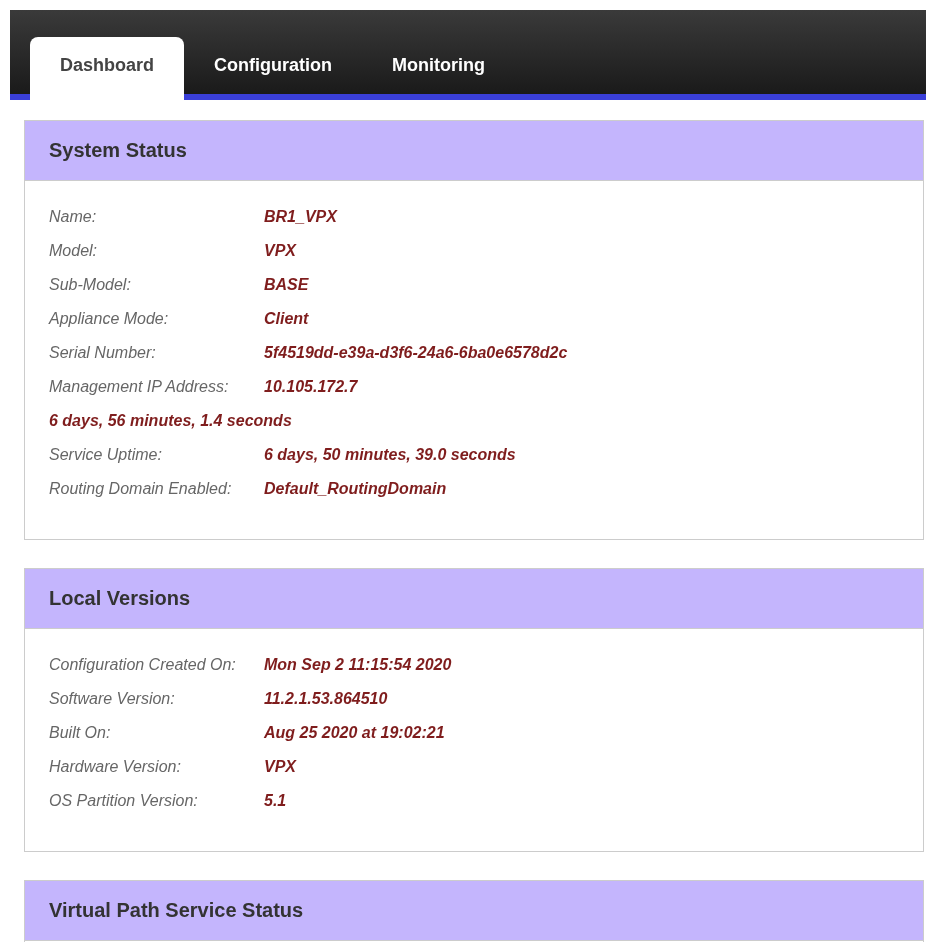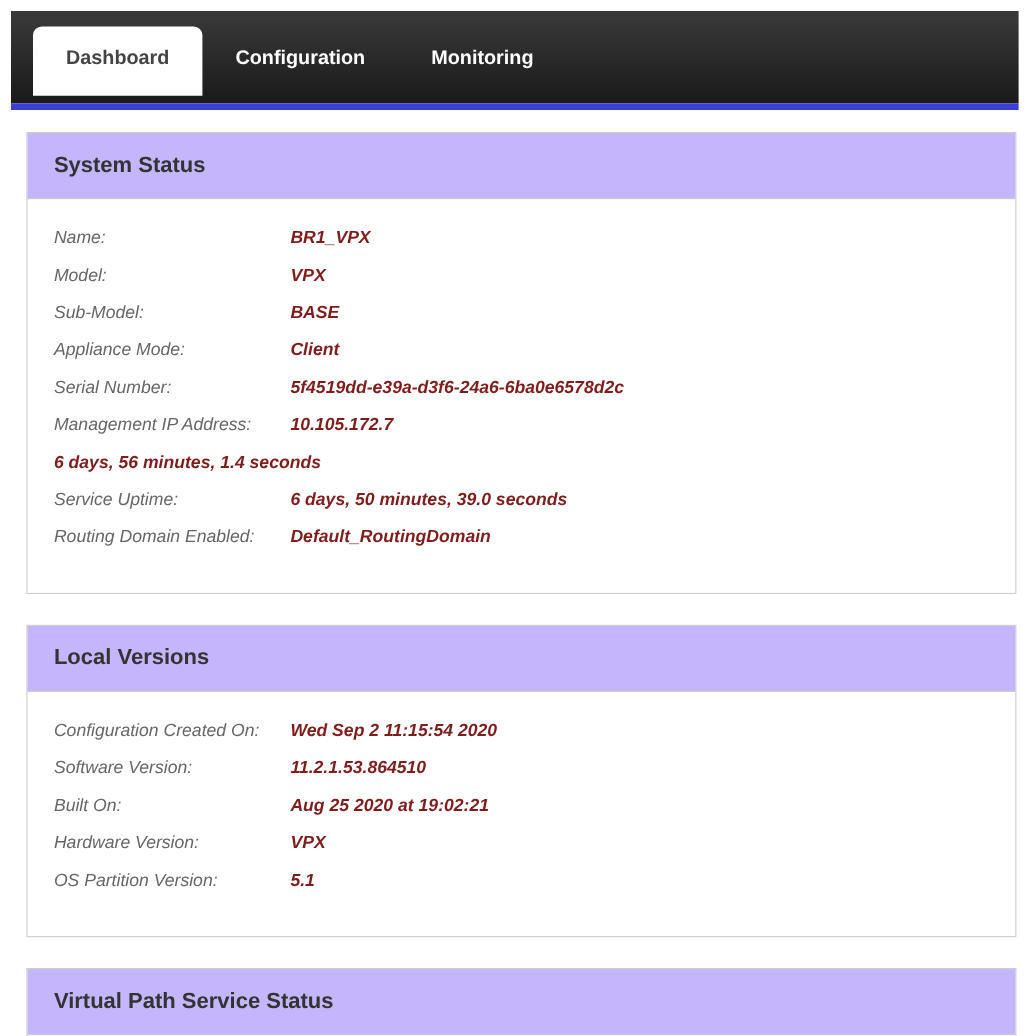--- a/index.html
+++ b/index.html
@@ -17,21 +17,21 @@
       background: linear-gradient(to bottom, #3a3a3a 0%, #1a1a1a 100%);
       height: 90px;
       margin: 10px 10px 0 10px;
       border-bottom: 6px solid #3a3fd8;
       position: relative;
       display: flex;
       align-items: flex-end;
     }
     .tab-container {
       display: flex;
-      align-items: center;
+      align-items: flex-end;
       padding-left: 20px;
       height: 100%;
     }
     .tab {
       padding: 18px 30px 18px 30px;
       color: #ffffff;
       font-size: 18px;
       font-weight: bold;
       cursor: pointer;
       border: none;
@@ -145,21 +145,21 @@
     </div>
   </div>
 
   <div class="panel">
     <div class="panel-header">
       <div class="panel-title">Local Versions</div>
     </div>
     <div class="panel-body">
       <div class="field-row">
         <div class="field-label">Configuration Created On:</div>
-        <div class="field-value">Wed Sep 2 11:15:54 2020</div>
+        <div class="field-value">Mon Sep 2 11:15:54 2020</div>
       </div>
       <div class="field-row">
         <div class="field-label">Software Version:</div>
         <div class="field-value">11.2.1.53.864510</div>
       </div>
       <div class="field-row">
         <div class="field-label">Built On:</div>
         <div class="field-value">Aug 25 2020 at 19:02:21</div>
       </div>
       <div class="field-row">

